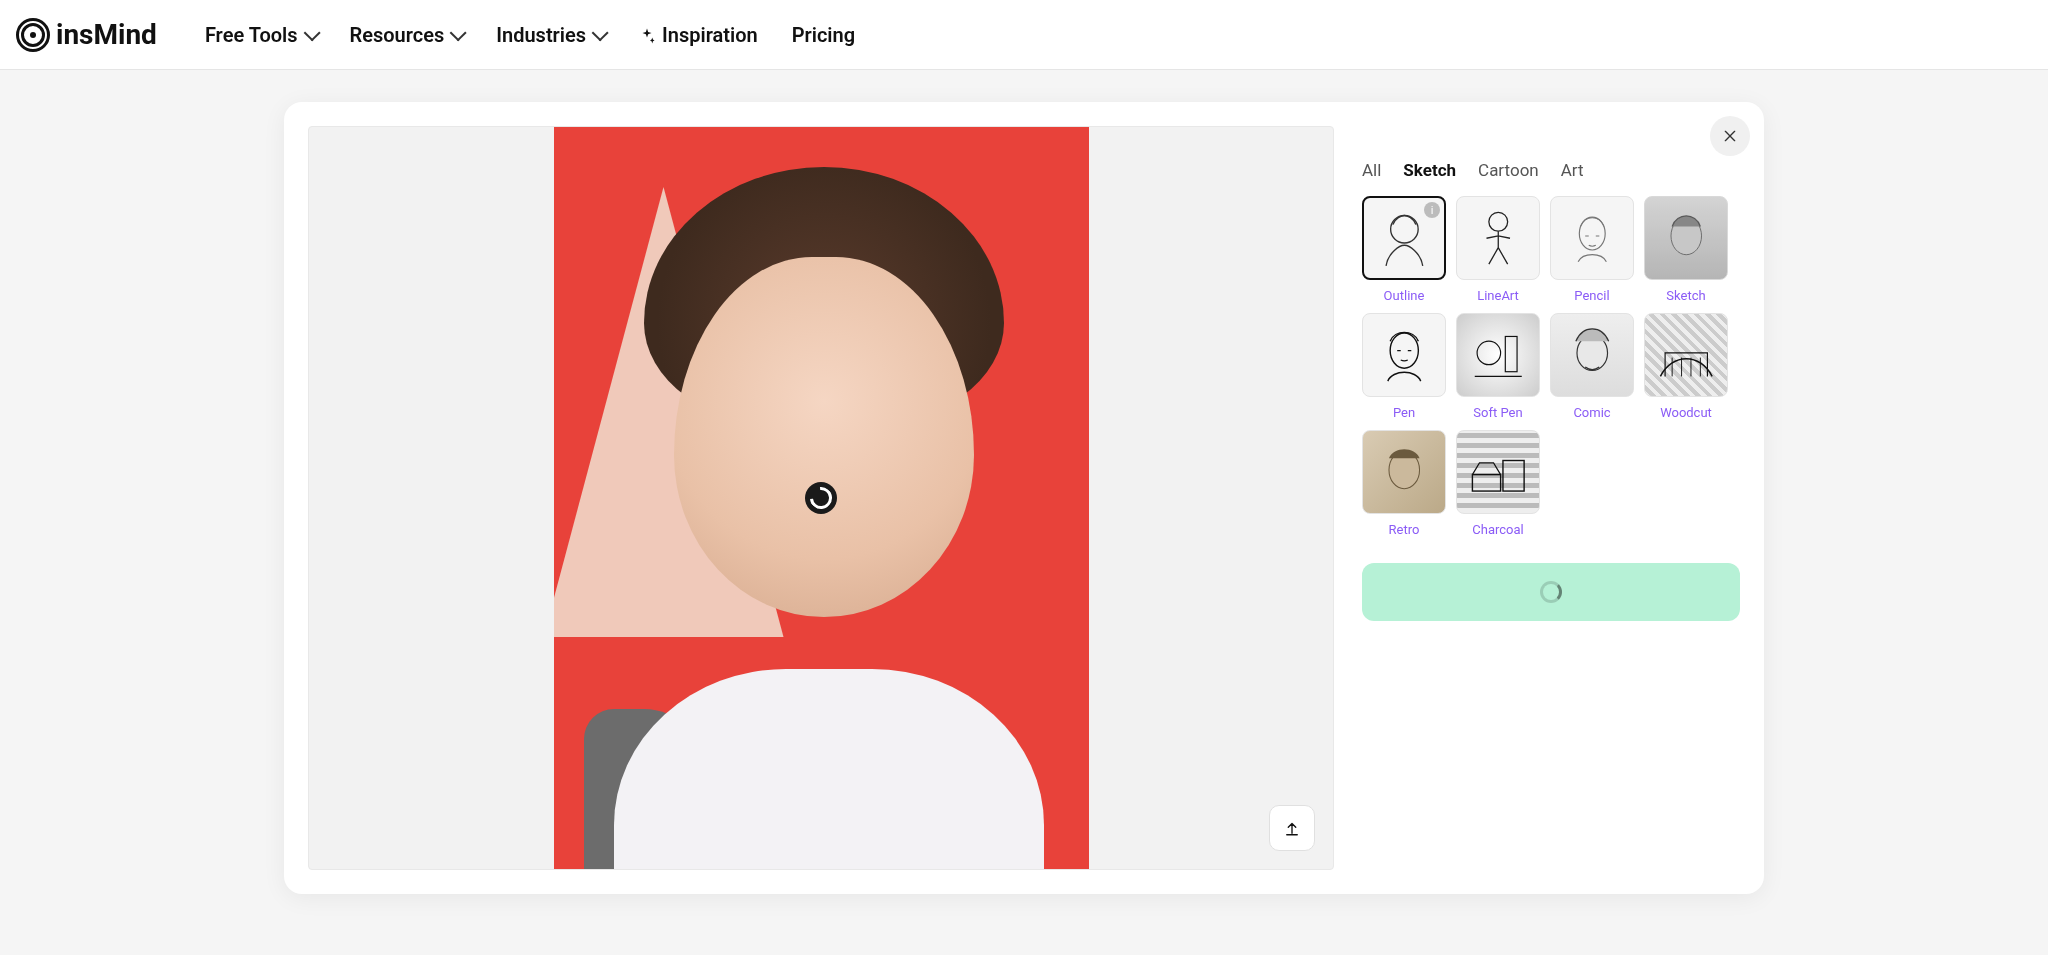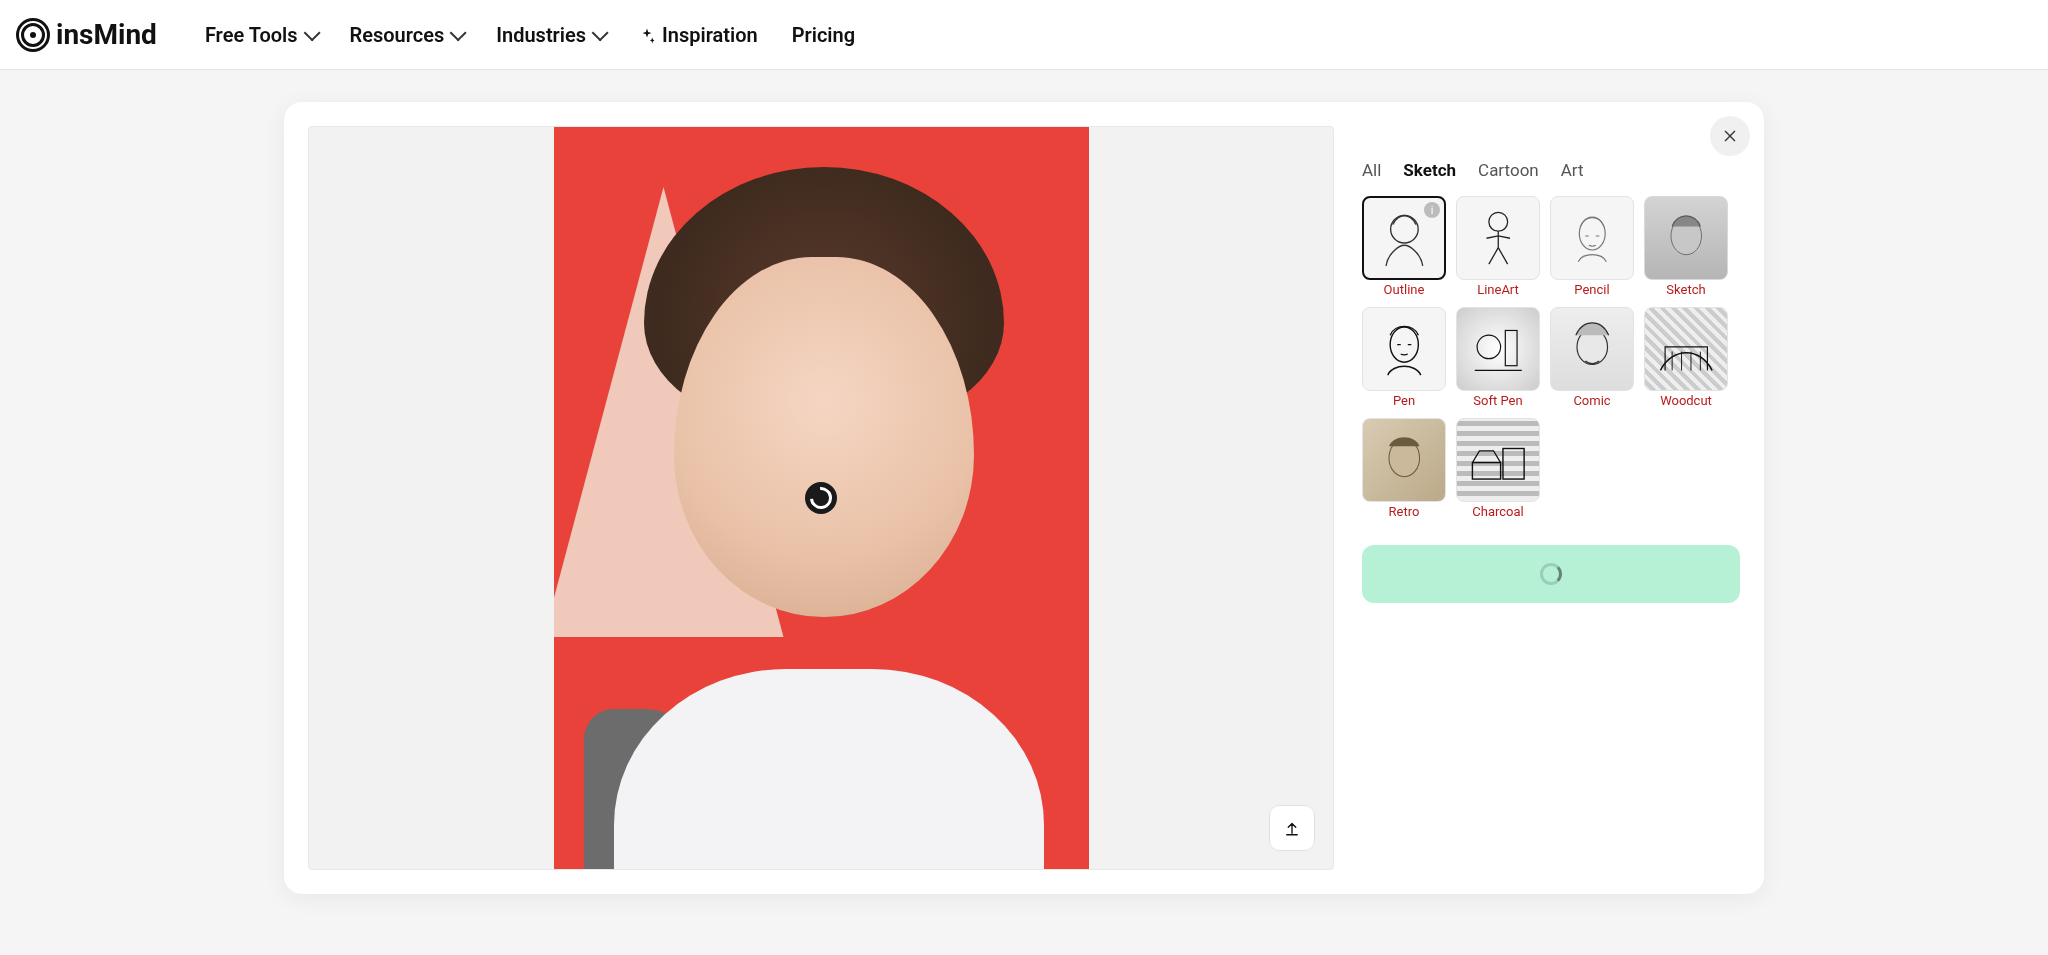--- a/index.html
+++ b/index.html
@@ -247,24 +247,24 @@
   background: #f5f5f5;
   cursor: pointer;
   position: relative;
   overflow: hidden;
   display: flex;
   align-items: center;
   justify-content: center;
 }
 .thumb.selected { border: 2px solid #111; }
 .thumb-label {
-  margin-top: 2px;
+  margin-top: 8px;
   text-align: center;
   font-size: 13px;
-  color: #b91c1c;
+  color: #8b5cf6;
 }
 .thumb .badge {
   position: absolute;
   top: 4px; right: 4px;
   width: 16px; height: 16px;
   border-radius: 50%;
   background: #bcbcbc;
   color: #fff;
   font-size: 11px;
   display: flex;

